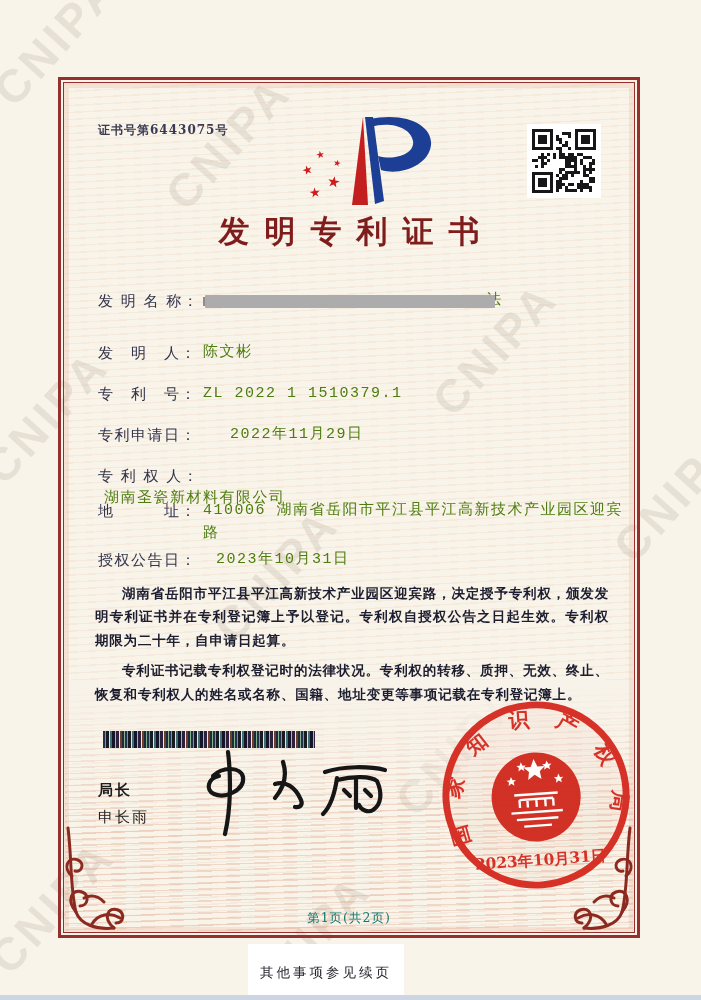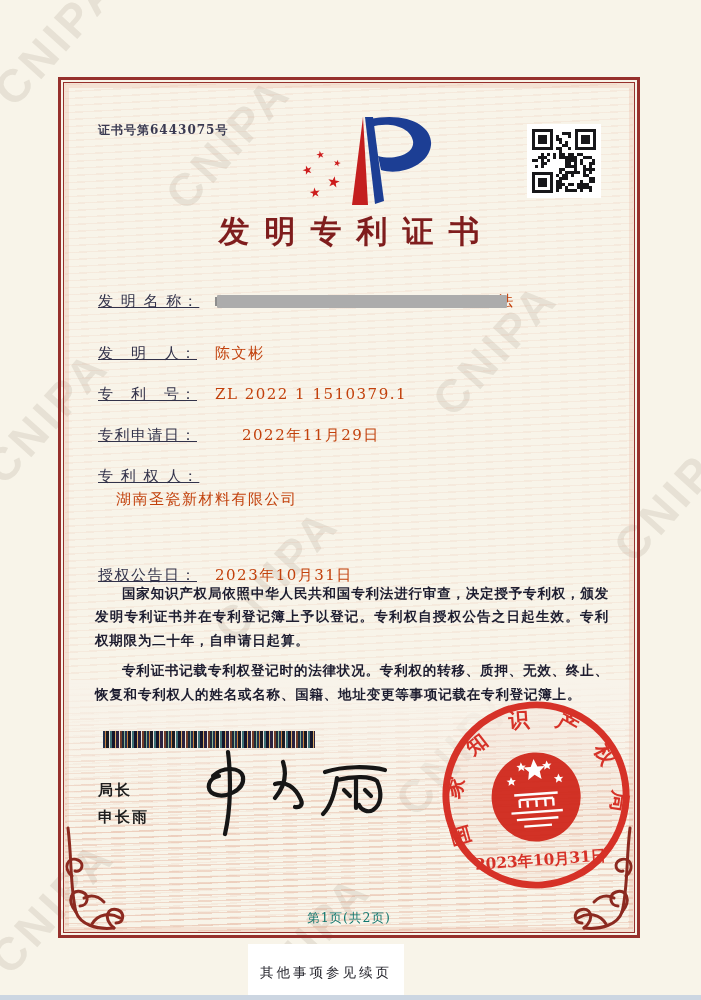--- a/index.html
+++ b/index.html
@@ -61,25 +61,25 @@
   .title{
     position:absolute; left:0; width:100%; top:131px; z-index:3;
     text-align:center; font-size:31px; font-weight:bold; color:#7f1d1d;
     letter-spacing:15px; text-indent:15px;
   }
   
   .row{
     position:absolute; left:37px; z-index:3; display:flex; align-items:flex-start;
     font-size:15px; color:#32324a; letter-spacing:1.5px; line-height:1.5;
   }
-  .row .lbl{white-space:pre; flex:none;text-decoration:underline;}
-  .row .val{margin-left:18px; color:#c2410c;}
+  .row .lbl{white-space:pre; flex:none;}
+  .row .val{margin-left:6px; color:#4d7c0f;font-family:Liberation Mono, monospace;}
   .r-name{top:210px;} .r-inv{top:262px;} .r-pat{top:303px;}
   .r-fil{top:344px;gap:27px;} .r-own{top:385px;flex-direction:column;} .r-addr{top:420px;}
-  .r-grant{top:484px;}
+  .r-grant{top:469px;gap:13px;}
   .r-addr .val{width:432px;}
   .r-grant .pair2{margin-left:50px; display:flex;}
   .redact-wrap{display:inline-flex; align-items:center;}
   .redact-bar{
     position:relative; z-index:1; display:inline-block;
     width:290px; height:13px; background:#acacac; border-radius:1px;
     box-shadow:-4px 0 0 -2px #8d8d8d;
   }
   .redact-sfx{position:relative; z-index:0; margin-left:-9px;}
   
@@ -91,21 +91,21 @@
   .paras p{margin:0 0 7px 0; text-indent:2em; font-weight:600;}
   
   .barcode{
     position:absolute; left:42px; top:651px; width:212px; height:17px; z-index:3;
     background:repeating-linear-gradient(90deg,
       #23304d 0 2px,#c8803c 2px 3px,#1a1a22 3px 6px,#e8e4da 6px 7px,
       #3d6f75 7px 9px,#15152a 9px 12px,#d9a863 12px 13px,#2b2240 13px 16px,
       #efe9de 16px 17px,#733d2a 17px 19px,#1c2b3a 19px 21px,#87b292 21px 22px);
   }
   .signer-title{position:absolute; left:37px; top:701px; z-index:3; font-size:15px; font-weight:600; color:#1f1f1f; letter-spacing:2px;}
-  .signer-name{position:absolute; left:37px; top:728px; z-index:3; font-size:15px; font-weight:700; color:#1f1f1f; letter-spacing:2px;}
+  .signer-name{position:absolute; left:37px; top:728px; z-index:3; font-size:15px; font-weight:400; color:#1f1f1f; letter-spacing:2px;}
   .signature{position:absolute; left:118px; top:664px; z-index:3;}
   .seal{position:absolute; left:376px; top:616px; z-index:4; transform:rotate(-4deg); opacity:0.95;}
   .pagenum{
     position:absolute; left:0; width:100%; top:830px; z-index:3;
     text-align:center; font-size:12.5px; color:#0f766e; letter-spacing:1px;
   }
   
   .footer-note{
     position:absolute; left:248px; top:944px; z-index:2;
     background:#ffffff; padding:20px 12px;
@@ -327,27 +327,31 @@
       <span class="val">ZL 2022 1 1510379.1</span>
     </div>
     <div class="row r-fil">
       <span class="lbl">专利申请日：</span>
       <span class="val">2022年11月29日</span>
     </div>
     <div class="row r-own">
       <span class="lbl">专 利 权 人：</span>
       <span class="val">湖南圣瓷新材料有限公司</span>
     </div>
+    <div class="row r-addr">
+      <span class="lbl">地　　　址：</span>
+      <span class="val">410006 湖南省岳阳市平江县平江高新技术产业园区迎宾路</span>
+    </div>
     <div class="row r-grant">
       <span class="lbl">授权公告日：</span>
       <span class="val">2023年10月31日</span>
     </div>
 
     <div class="paras">
-      <p>国家知识产权局依照中华人民共和国专利法进行审查，决定授予专利权，颁发发明专利证书并在专利登记簿上予以登记。专利权自授权公告之日起生效。专利权期限为二十年，自申请日起算。</p>
+      <p>湖南省岳阳市平江县平江高新技术产业园区迎宾路，决定授予专利权，颁发发明专利证书并在专利登记簿上予以登记。专利权自授权公告之日起生效。专利权期限为二十年，自申请日起算。</p>
       <p>专利证书记载专利权登记时的法律状况。专利权的转移、质押、无效、终止、恢复和专利权人的姓名或名称、国籍、地址变更等事项记载在专利登记簿上。</p>
     </div>
 
     <div class="barcode"></div>
 
     <div class="signer-title">局长</div>
     <div class="signer-name">申长雨</div>
 
     <svg class="signature" width="230" height="100" viewBox="0 0 230 100">
       <g stroke="#161616" stroke-width="4.2" fill="none" stroke-linecap="round" stroke-linejoin="round">

